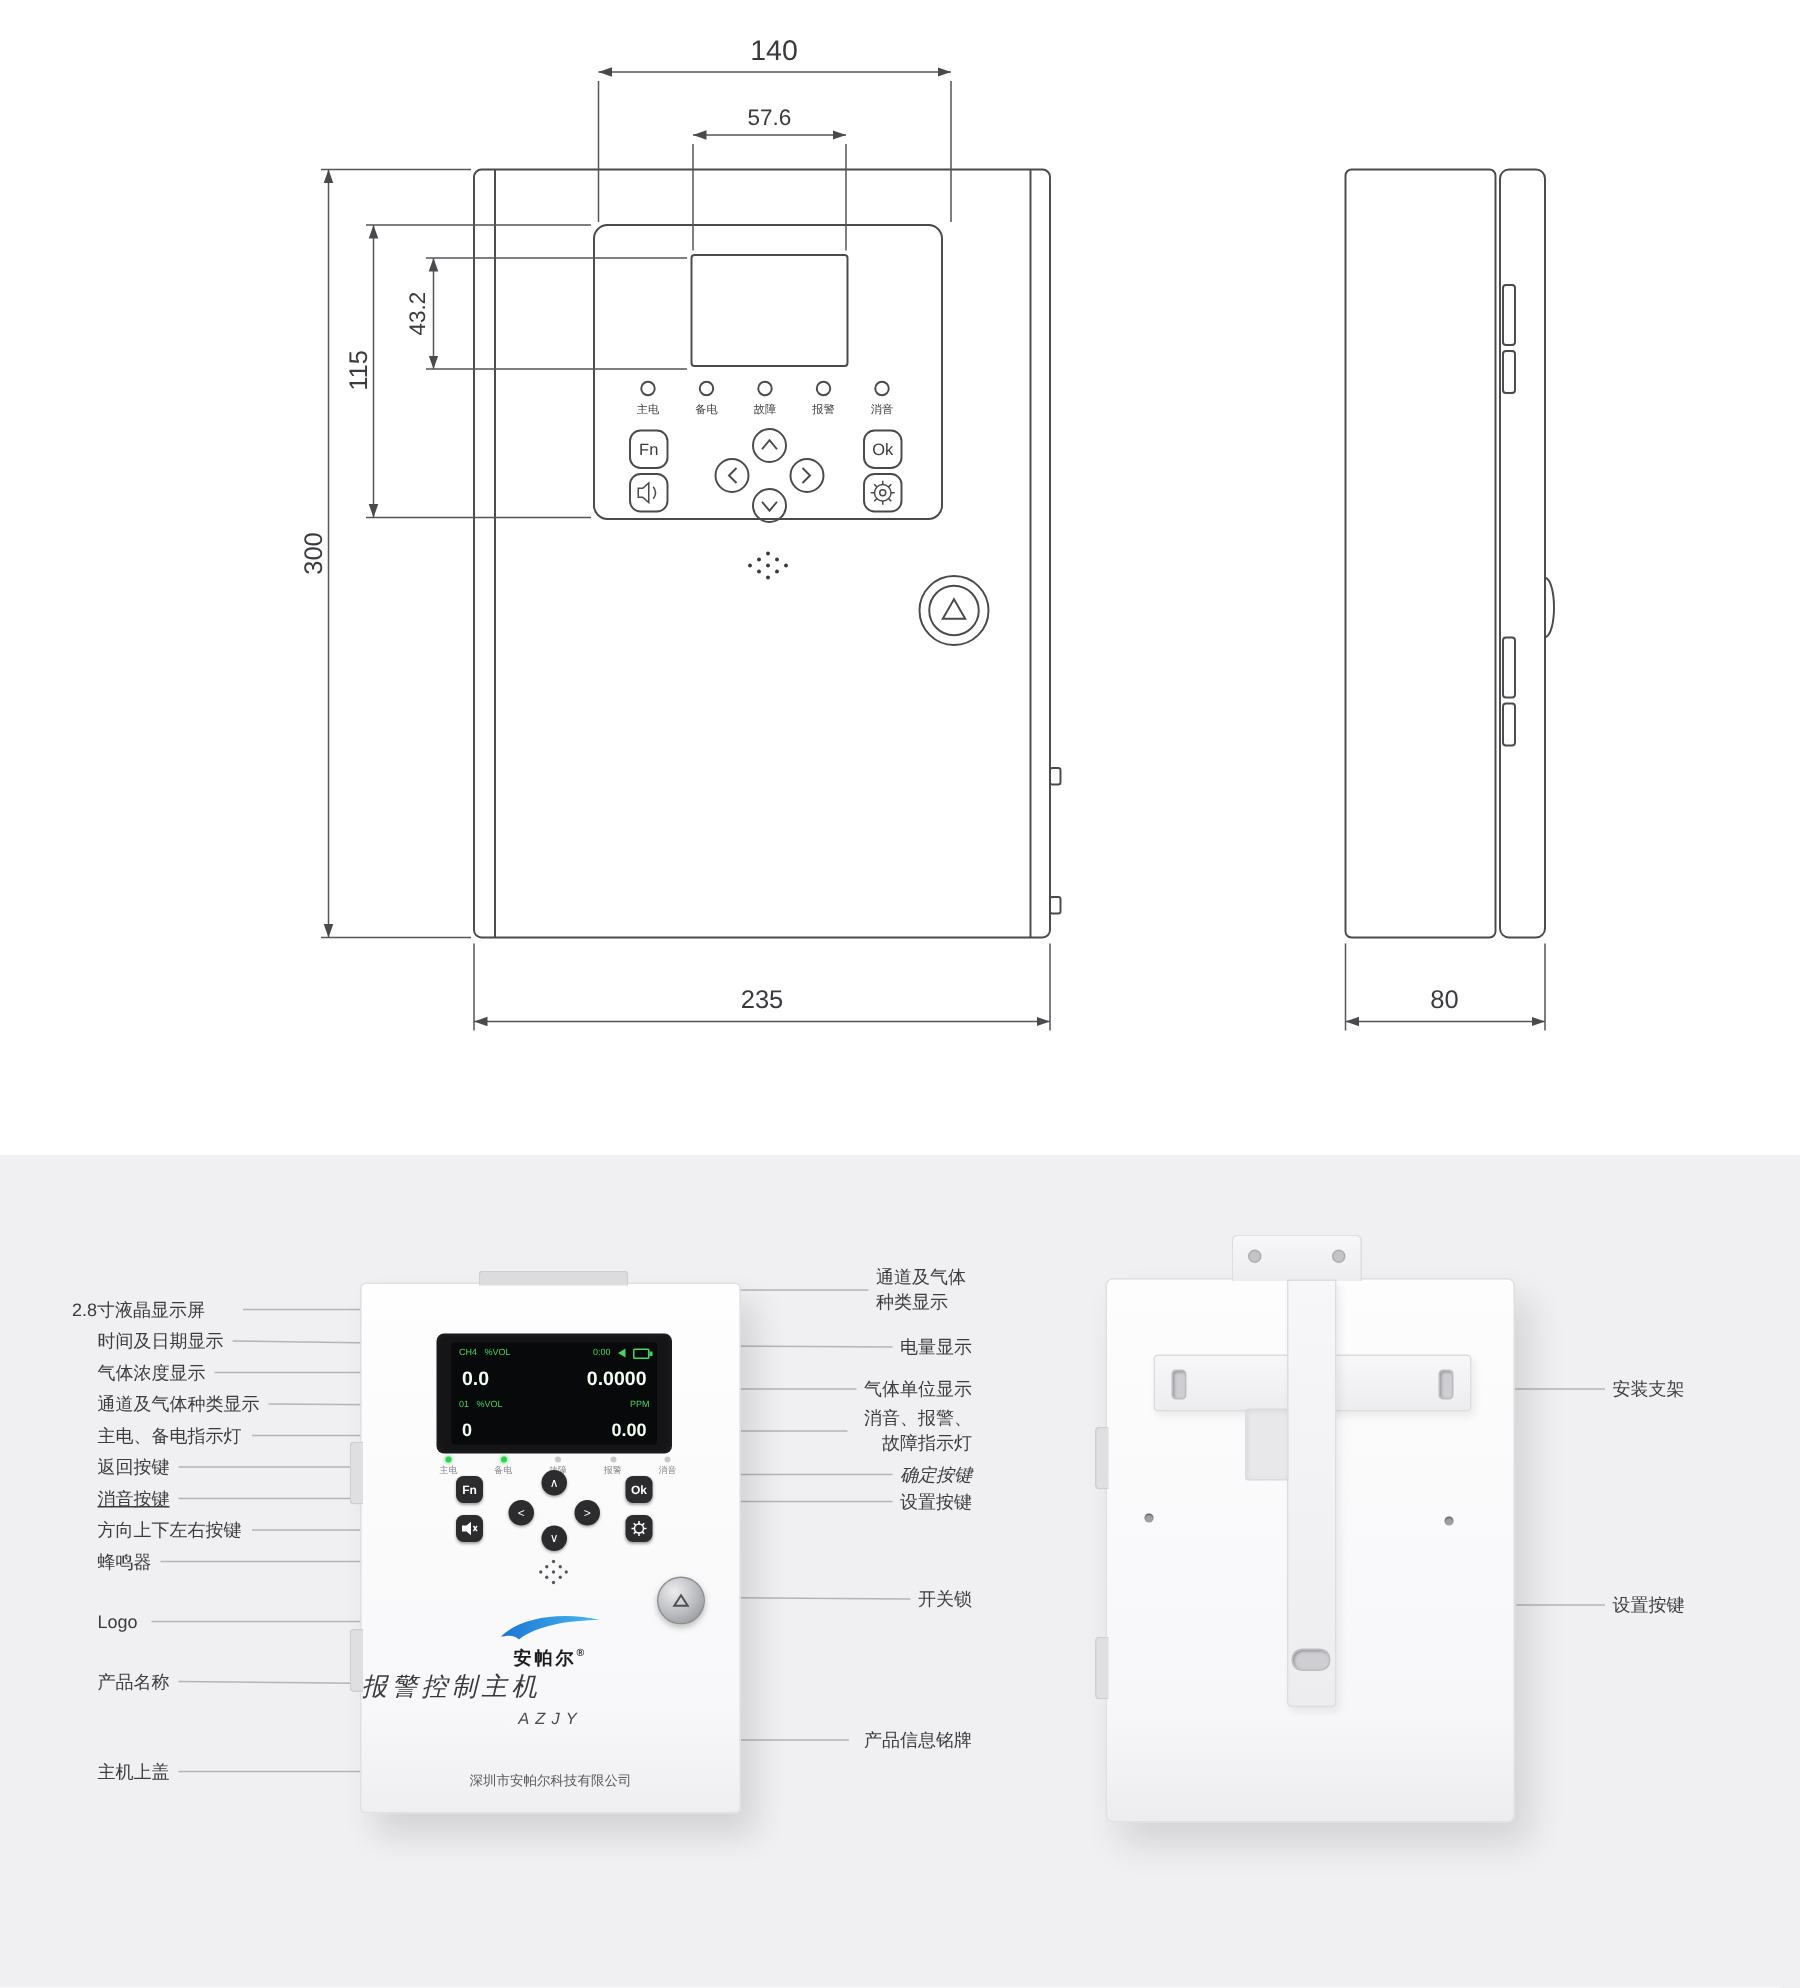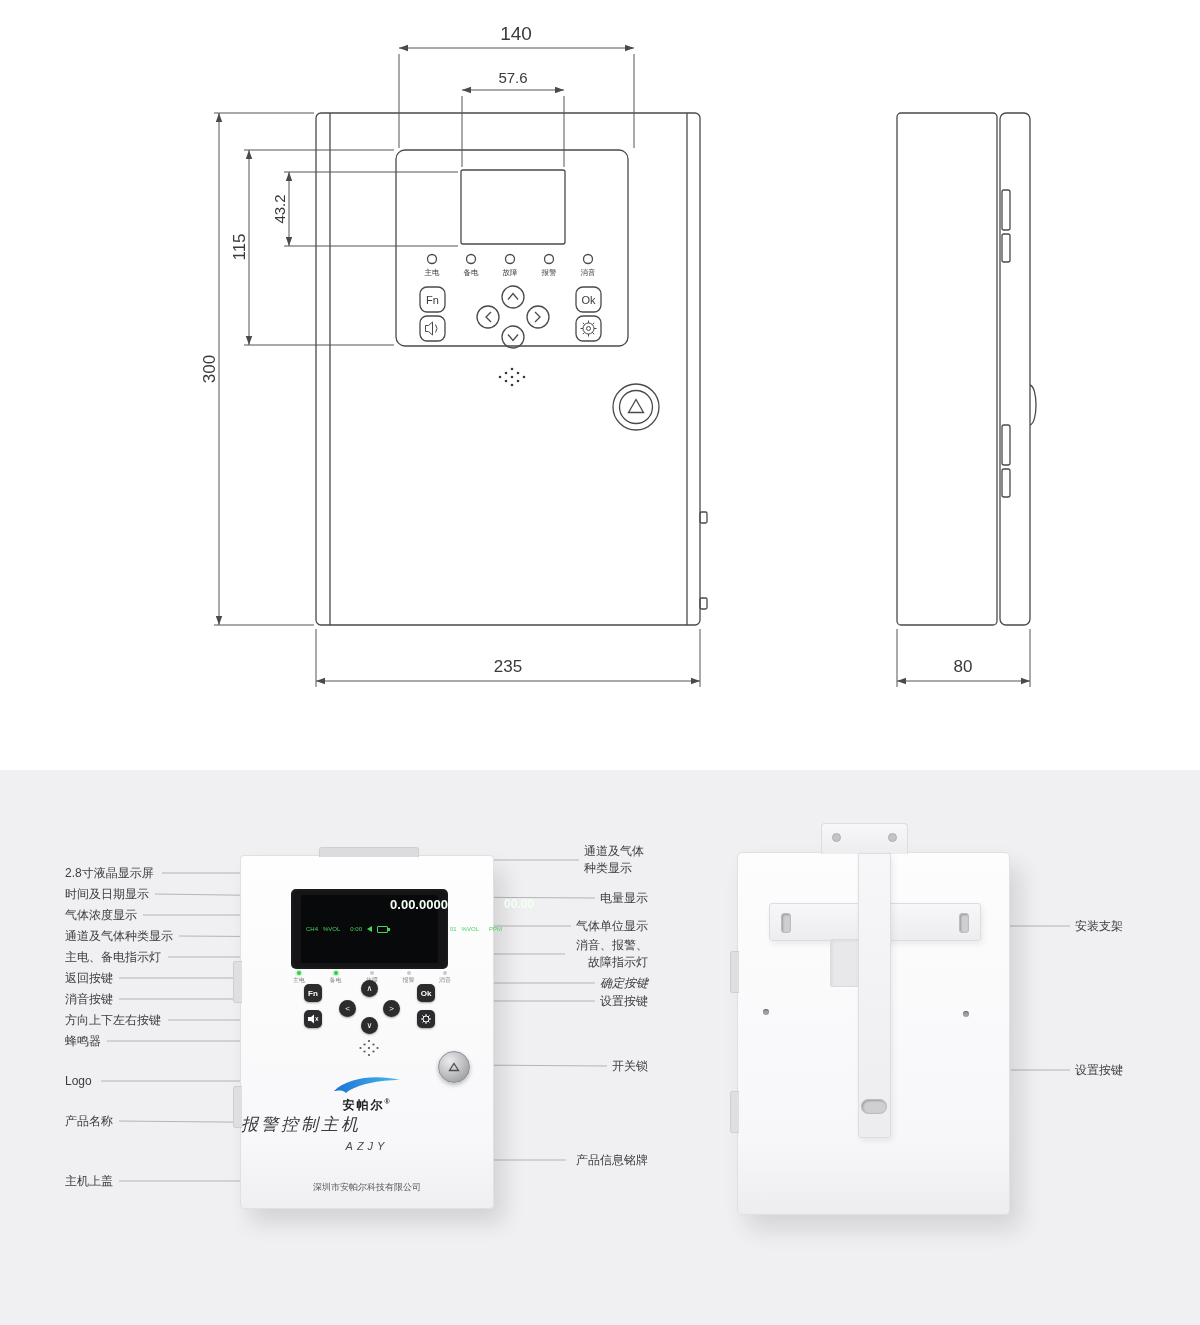--- a/index.html
+++ b/index.html
@@ -22,21 +22,21 @@
     border:1px solid #e0e0e3; border-radius:4px;
     box-shadow:10px 14px 22px rgba(0,0,0,0.12); }
   .df-toptab { position:absolute; left:78px; top:-9px; width:98px; height:9px;
     background:#dcdcdf; border:1px solid #cfcfd2; border-bottom:none; border-radius:3px 3px 0 0; }
   .df-sidetab { position:absolute; left:-8px; width:8px; height:40px; background:#dfdfe2;
     border:1px solid #cfcfd2; border-right:none; border-radius:3px 0 0 3px; }
   .lcd-bezel { position:absolute; left:50px; top:33px; width:157px; height:80px;
     background:#151517; border-radius:5px; box-shadow:inset 0 0 5px rgba(255,255,255,0.07); }
   .lcd-screen { position:absolute; left:10px; top:6px; width:137px; height:68px;
     background:#07090a; border-radius:2px; padding:3px 5px; box-sizing:border-box;
-    display:flex; flex-direction:row; justify-content:space-between; }
+    display:flex; flex-direction:column; justify-content:space-between; }
   .lcd-small { display:flex; gap:5px; align-items:center; color:#49d45f; font-size:6px; line-height:8px; }
   .lcd-small .sp { flex:1; }
   .lcd-spk { width:0; height:0; border-top:3px solid transparent; border-bottom:3px solid transparent; border-right:5px solid #49d45f; }
   .batt { width:9px; height:5px; border:1px solid #49d45f; border-radius:1px; position:relative; }
   .batt::after { content:""; position:absolute; right:-3px; top:1px; width:2px; height:3px; background:#49d45f; }
   .lcd-big { display:flex; justify-content:space-between; color:#f2fff2; font-weight:bold; padding:0 2px; }
   .lcd-big.b1 { font-size:13px; line-height:14px; }
   .lcd-big.b2 { font-size:12px; line-height:13px; }
   .led-row { position:absolute; left:52px; top:115px; width:158px; display:flex; justify-content:space-between; }
   .led-item { display:flex; flex-direction:column; align-items:center; gap:1px; }
@@ -384,27 +384,27 @@
     <div class="bk-slot" style="left:221px; top:60px; width:8px; height:18px;"></div>
     <div class="bk-cutout"></div>
     <div class="bk-part bk-vbar"></div>
     <div class="bk-slot" style="left:123px; top:246px; width:24px; height:13px; border-radius:7px;"></div>
     <div class="bk-screw" style="left:25px; top:156px;"></div>
     <div class="bk-screw" style="left:225px; top:158px;"></div>
     <div class="bk-sidetab" style="top:98px;"></div>
     <div class="bk-sidetab" style="top:238px;"></div>
   </div>
 
-  <div class="label" style="left:65px; top:95px;">2.8寸液晶显示屏</div>
+  <div class="label" style="left:48px; top:95px;">2.8寸液晶显示屏</div>
   <div class="label" style="left:65px; top:116px;">时间及日期显示</div>
   <div class="label" style="left:65px; top:137px;">气体浓度显示</div>
   <div class="label" style="left:65px; top:158px;">通道及气体种类显示</div>
   <div class="label" style="left:65px; top:179px;">主电、备电指示灯</div>
   <div class="label" style="left:65px; top:200px;">返回按键</div>
-  <div class="label" style="left:65px; top:221px;">消音按键</div>
+  <div class="label" style="left:65px; top:221px;text-decoration:underline;">消音按键</div>
   <div class="label" style="left:65px; top:242px;">方向上下左右按键</div>
   <div class="label" style="left:65px; top:263px;">蜂鸣器</div>
   <div class="label" style="left:65px; top:303px;">Logo</div>
   <div class="label" style="left:65px; top:343px;">产品名称</div>
   <div class="label" style="left:65px; top:403px;text-align:center;">主机上盖</div>
 
   <div class="label two" style="left:584px; top:73px; width:64px;">通道及气体种类显示</div>
   <div class="label ralign" style="right:552px; top:120px;">电量显示</div>
   <div class="label ralign" style="right:552px; top:148px;">气体单位显示</div>
   <div class="label two ralign" style="left:570px; top:167px; width:78px;">消音、报警、故障指示灯</div>

